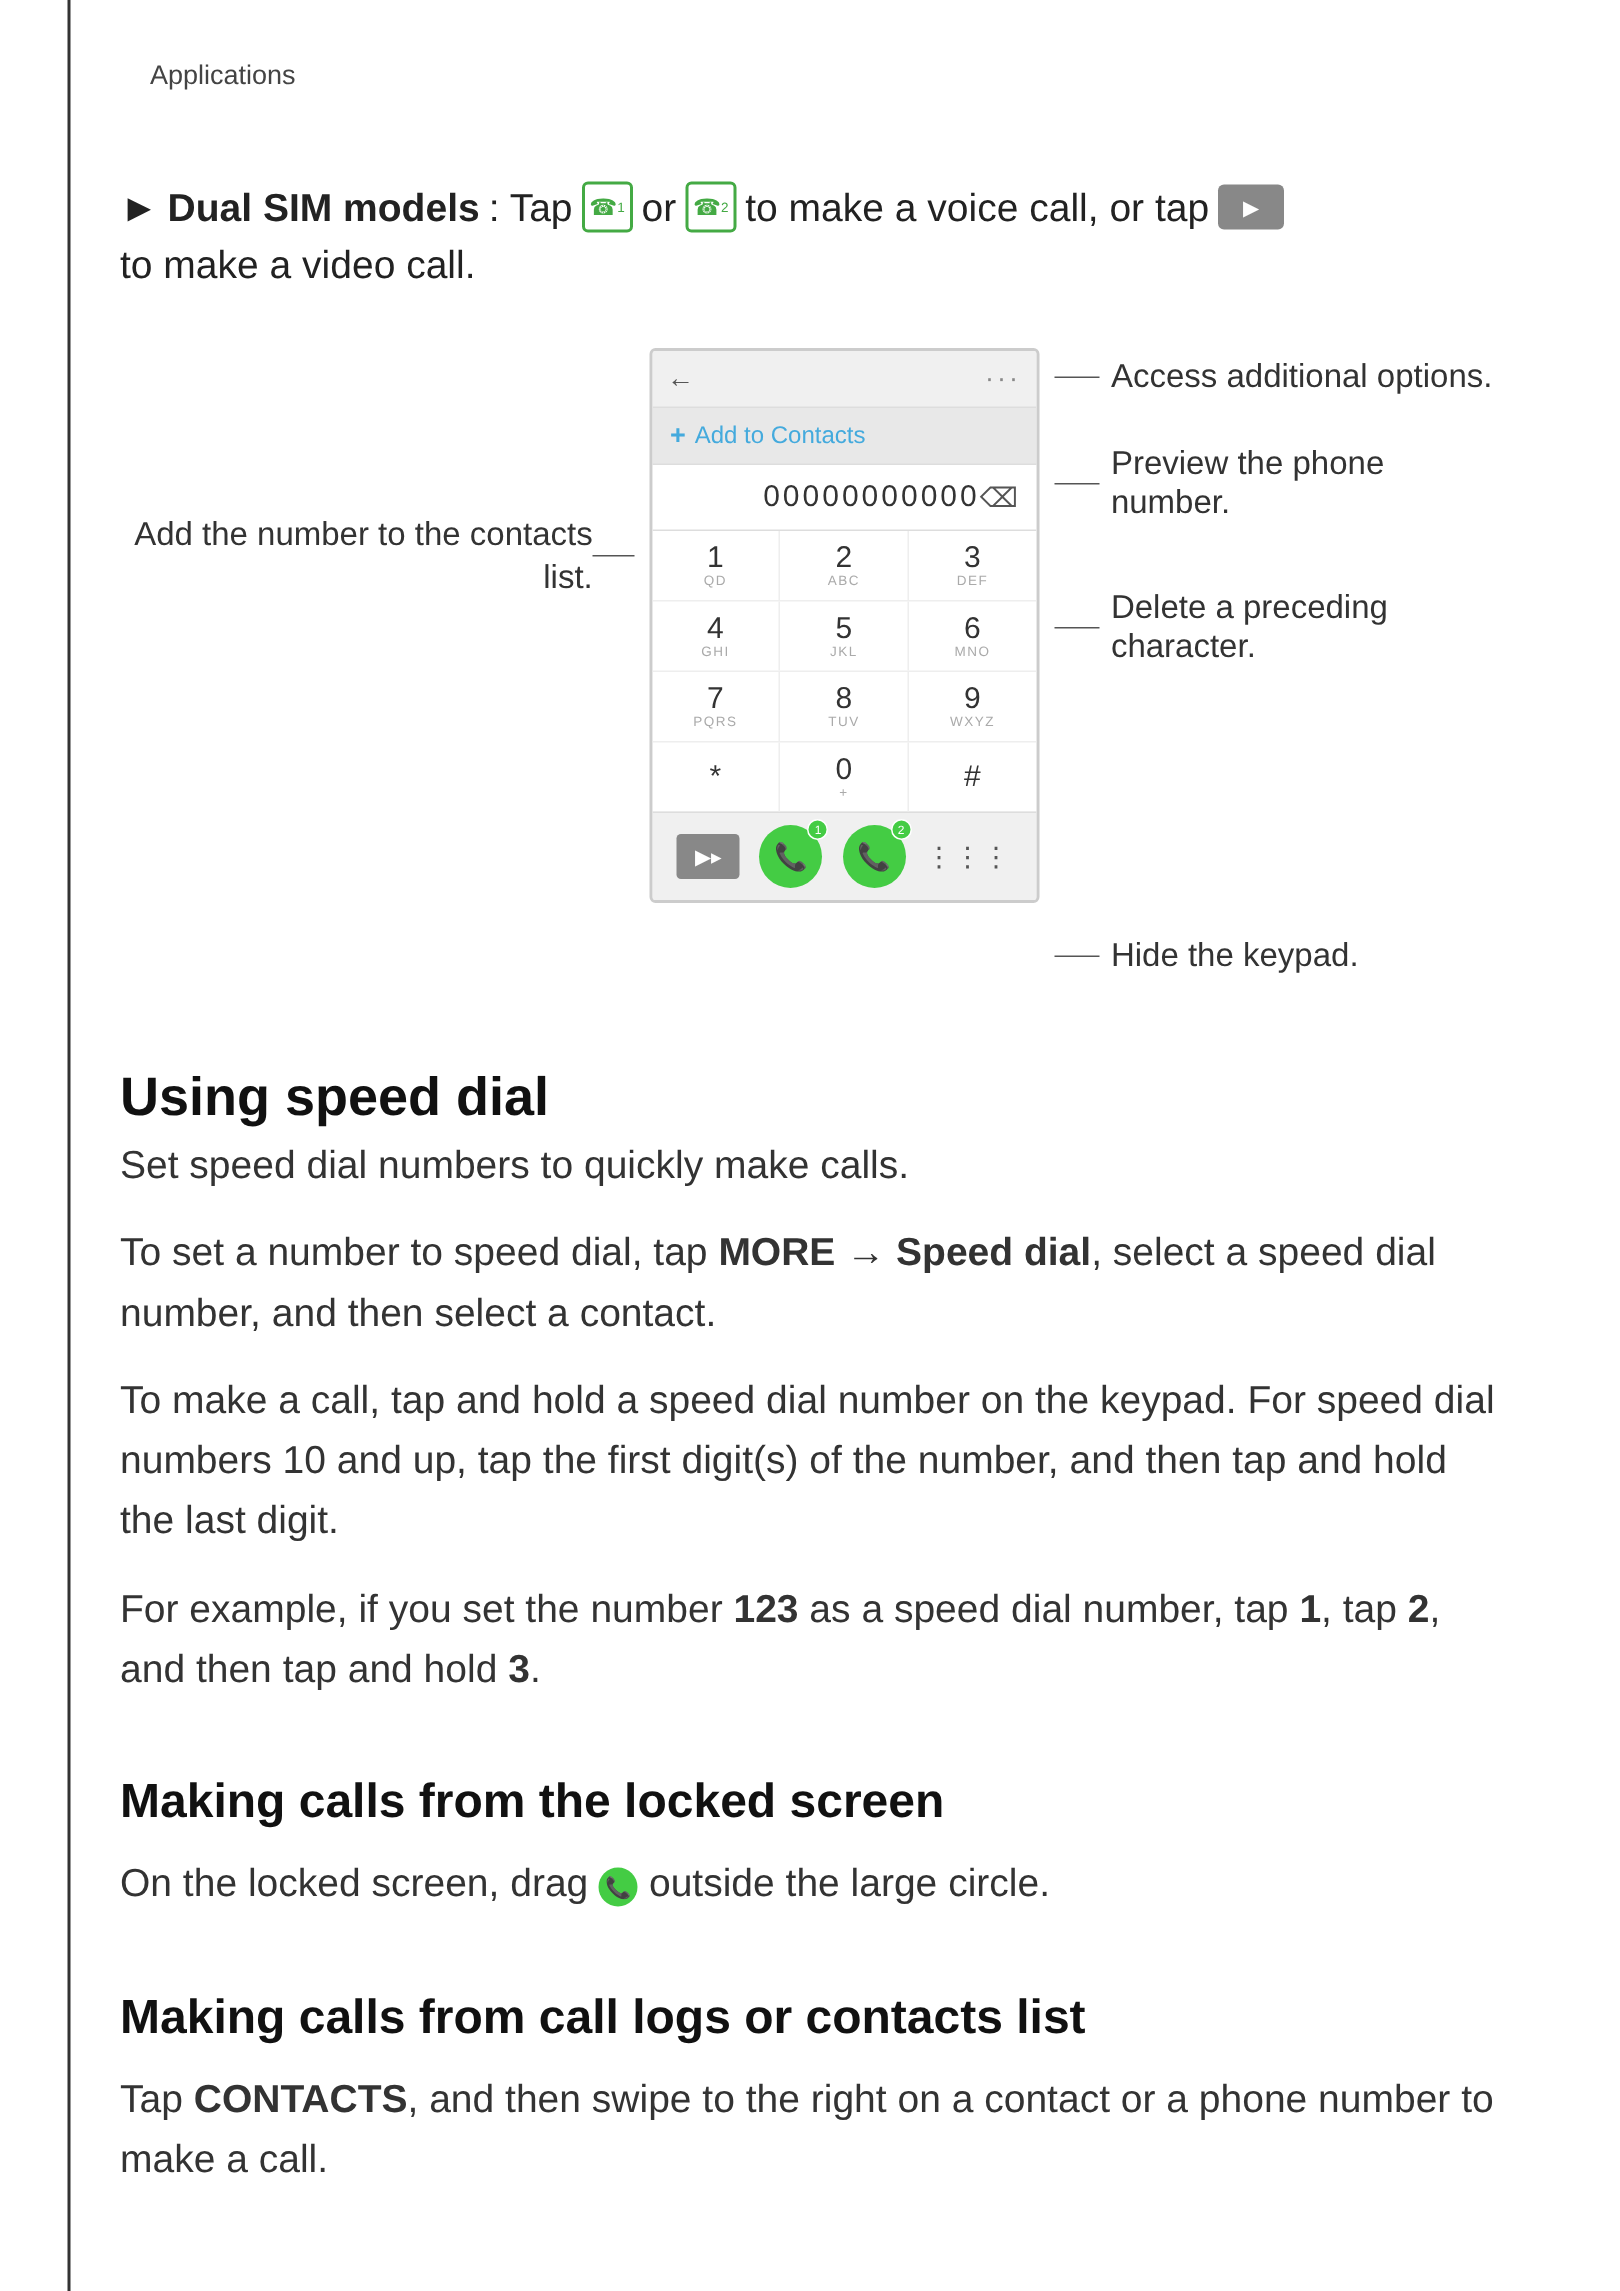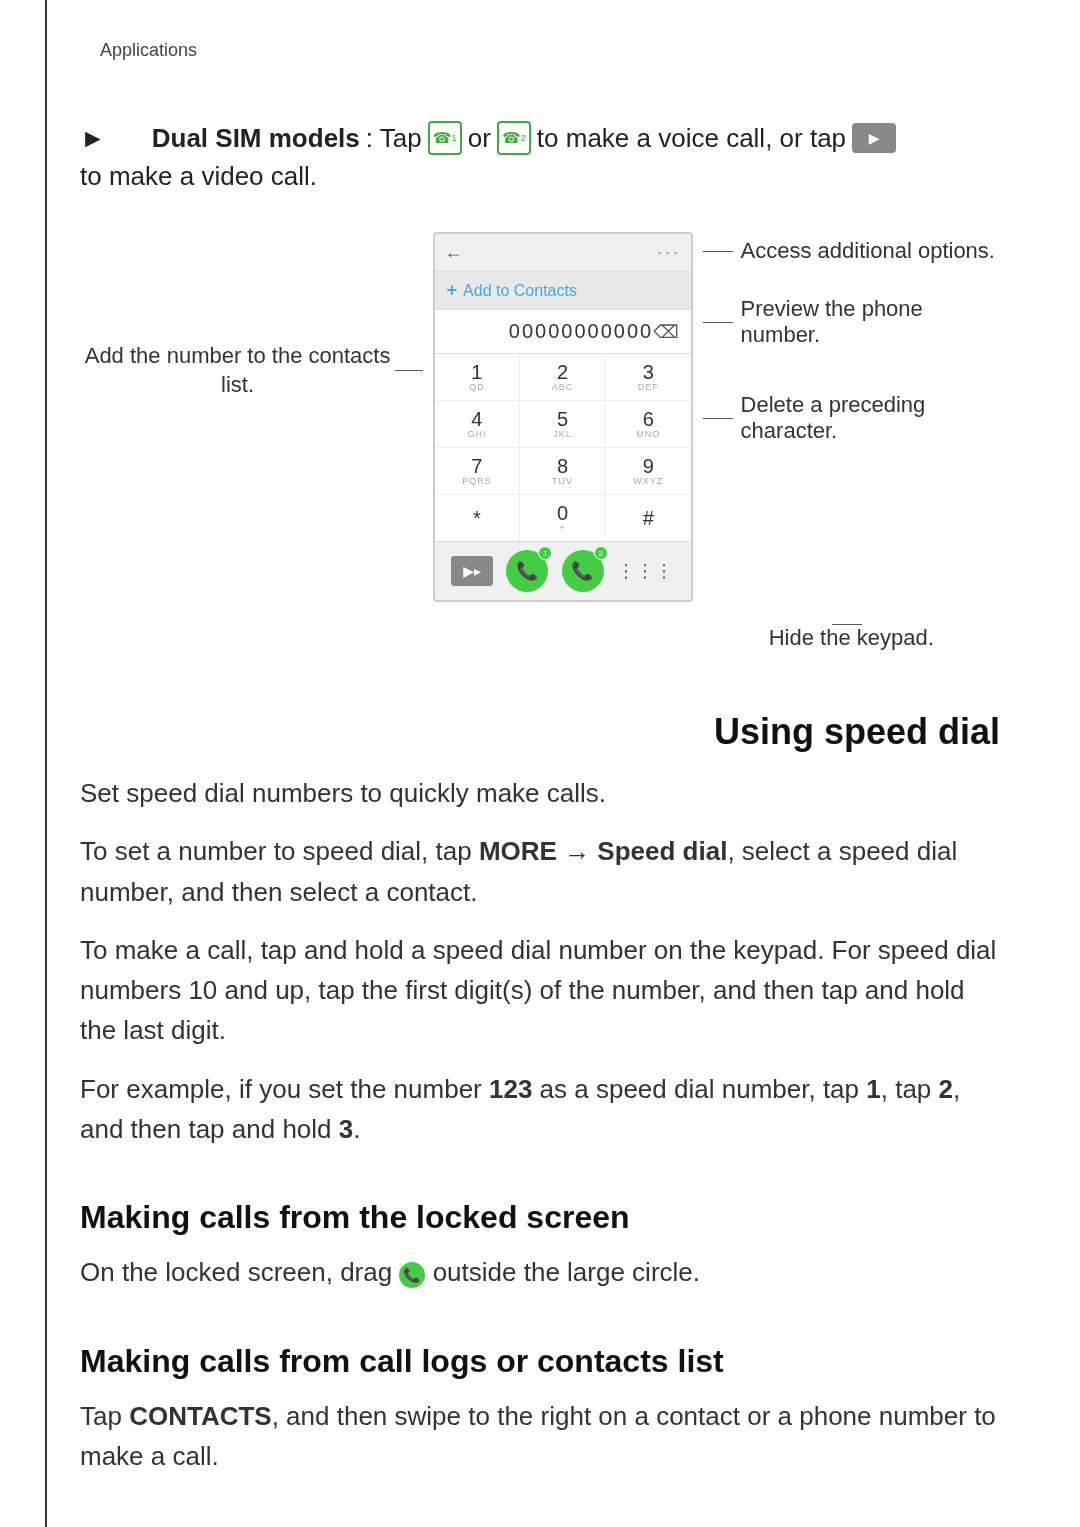--- a/index.html
+++ b/index.html
@@ -42,21 +42,20 @@
       color: #222;
       margin-bottom: 40px;
       display: flex;
       align-items: center;
       flex-wrap: wrap;
       gap: 6px;
     }
 
     .dual-sim-note .bold {
       font-weight: bold;
-      margin-left: 40px;
     }
 
     
     .phone-icon-inline {
       display: inline-flex;
       align-items: center;
       justify-content: center;
       width: 34px;
       height: 34px;
       border: 2px solid #555;
@@ -247,22 +246,21 @@
       font-size: 18px;
       color: #666;
     }
 
     
     .section-title {
       font-size: 36px;
       font-weight: bold;
       color: #111;
       margin-top: 50px;
-      margin-bottom: 20px;
-      text-align: right;
+      margin-bottom: 4px;
     }
 
     .section-body {
       font-size: 26px;
       color: #333;
       line-height: 1.55;
       margin-bottom: 18px;
     }
 
     .section-body .bold {
@@ -292,21 +290,21 @@
       flex-direction: column;
       align-items: flex-end;
       justify-content: center;
       padding-right: 10px;
       padding-top: 70px;
     }
 
     .annotation-text {
       font-size: 22px;
       color: #333;
-      text-align: center;
+      text-align: right;
       line-height: 1.3;
     }
 
     .horiz-line {
       width: 30px;
       height: 1px;
       background: #555;
     }
 
     .right-annotations {
@@ -469,21 +467,21 @@
         <div class="r-horiz-line"></div>
         <span>Preview the phone number.</span>
       </div>
       <div class="r-annotation" style="margin-bottom:80px;">
         <div class="r-horiz-line"></div>
         <span>Delete a preceding character.</span>
       </div>
       <div class="r-spacer"></div>
       <div class="r-spacer"></div>
       <div class="r-spacer"></div>
-      <div class="r-annotation" style="margin-top:10px;flex-direction:column;">
+      <div class="r-annotation" style="margin-top:10px;">
         <div class="r-horiz-line"></div>
         <span>Hide the keypad.</span>
       </div>
     </div>
 
   </div>
 
   <h2 class="section-title">Using speed dial</h2>
 
   <p class="section-body">

